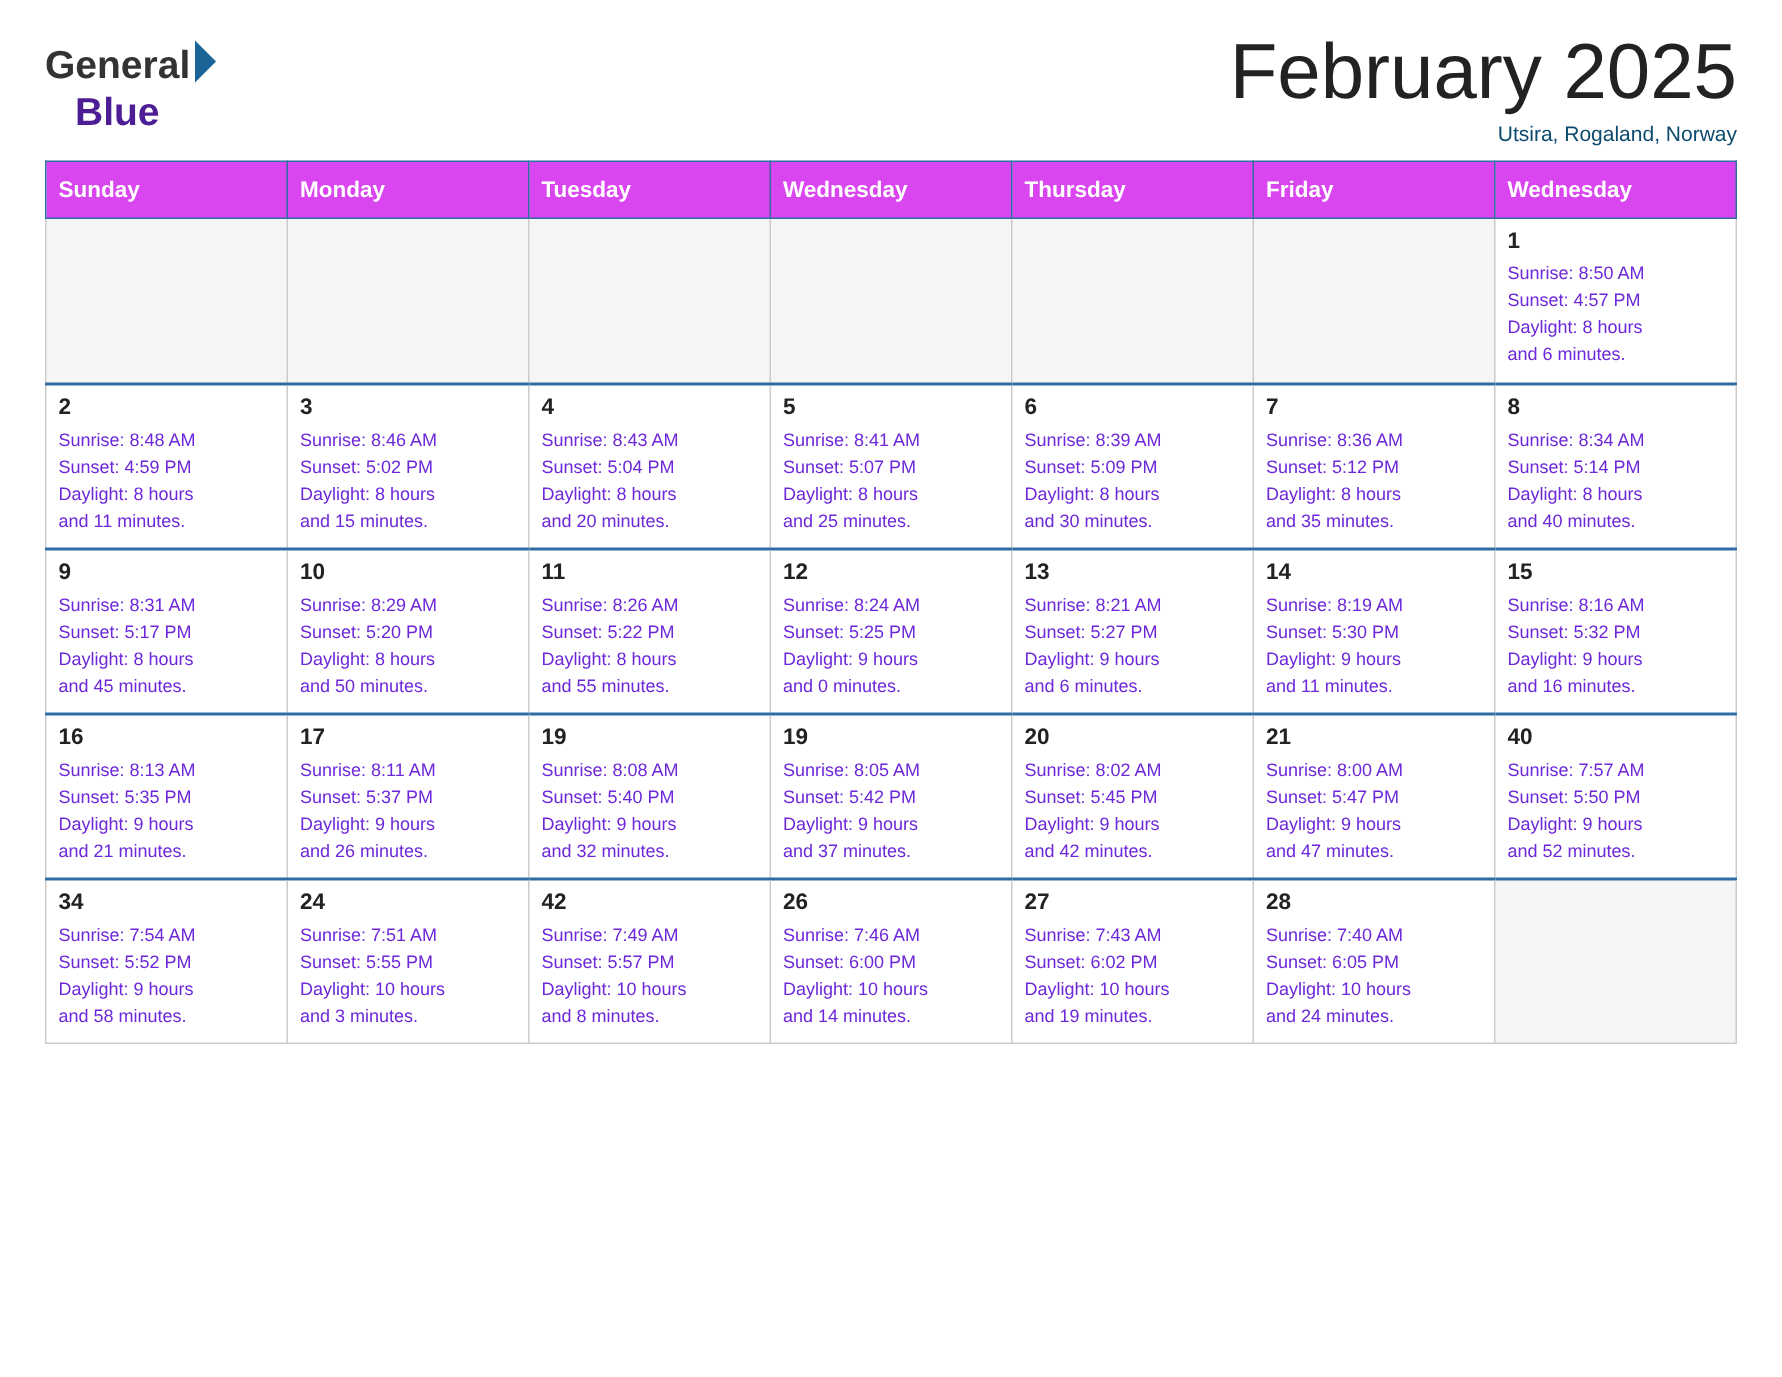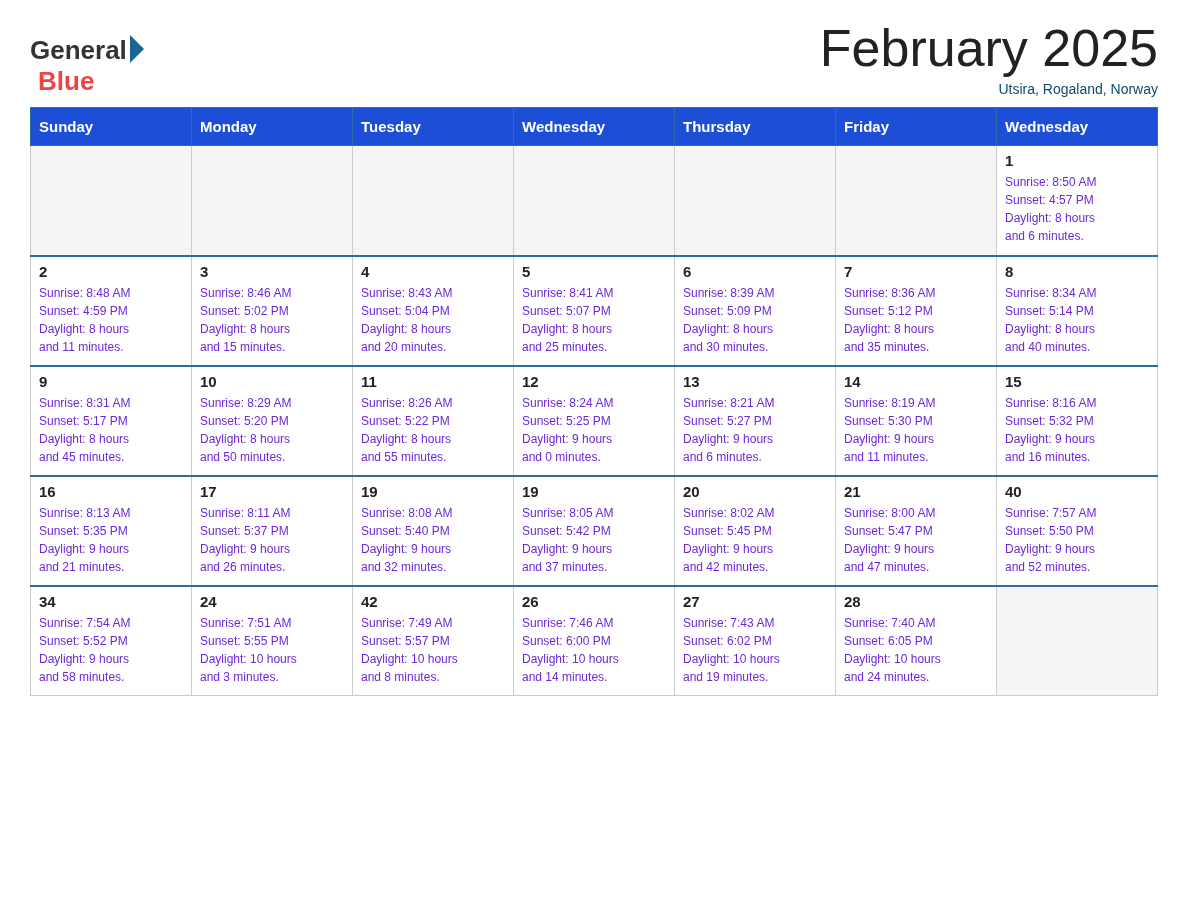--- a/index.html
+++ b/index.html
@@ -6,21 +6,21 @@
     body {
       font-family: Arial, sans-serif;
       background: #fff;
       padding: 20px 30px;
       width: 1188px;
       min-height: 918px;
     }
     .header {
       display: flex;
       justify-content: space-between;
-      align-items: flex-end;
+      align-items: center;
       margin-bottom: 10px;
     }
     .logo {
       display: flex;
       flex-direction: column;
       align-items: flex-start;
     }
     .logo-top {
       display: flex;
       align-items: center;
@@ -35,22 +35,22 @@
       height: 0;
       border-left: 14px solid #1a6496;
       border-top: 14px solid transparent;
       border-bottom: 14px solid transparent;
       margin-left: 3px;
       margin-top: -4px;
     }
     .logo-blue {
       font-size: 26px;
       font-weight: bold;
-      color: #ef4444;
-      margin-left: 8px;
+      color: #4c1d95;
+      margin-left: 20px;
     }
     .title-block {
       text-align: right;
     }
     .month-title {
       font-size: 52px;
       font-weight: normal;
       color: #222;
       line-height: 1.1;
     }
@@ -58,21 +58,21 @@
       font-size: 14px;
       color: #0c4a6e;
       margin-top: 4px;
     }
     .calendar {
       width: 100%;
       border-collapse: collapse;
       margin-top: 8px;
     }
     .calendar th {
-      background: #1d4ed8;
+      background: #d946ef;
       color: #fff;
       font-size: 15px;
       font-weight: bold;
       padding: 10px 8px;
       text-align: left;
       border: 1px solid #2e6da4;
     }
     .calendar td {
       vertical-align: top;
       padding: 6px 8px;

